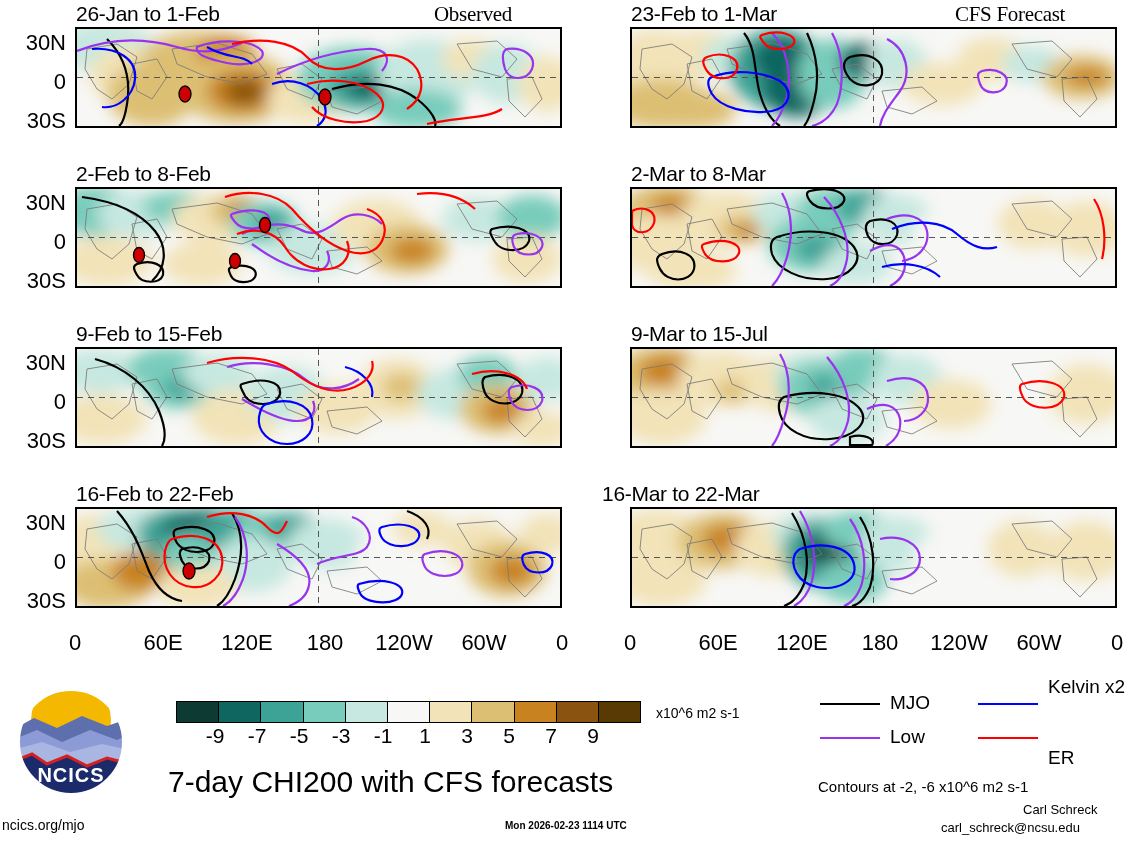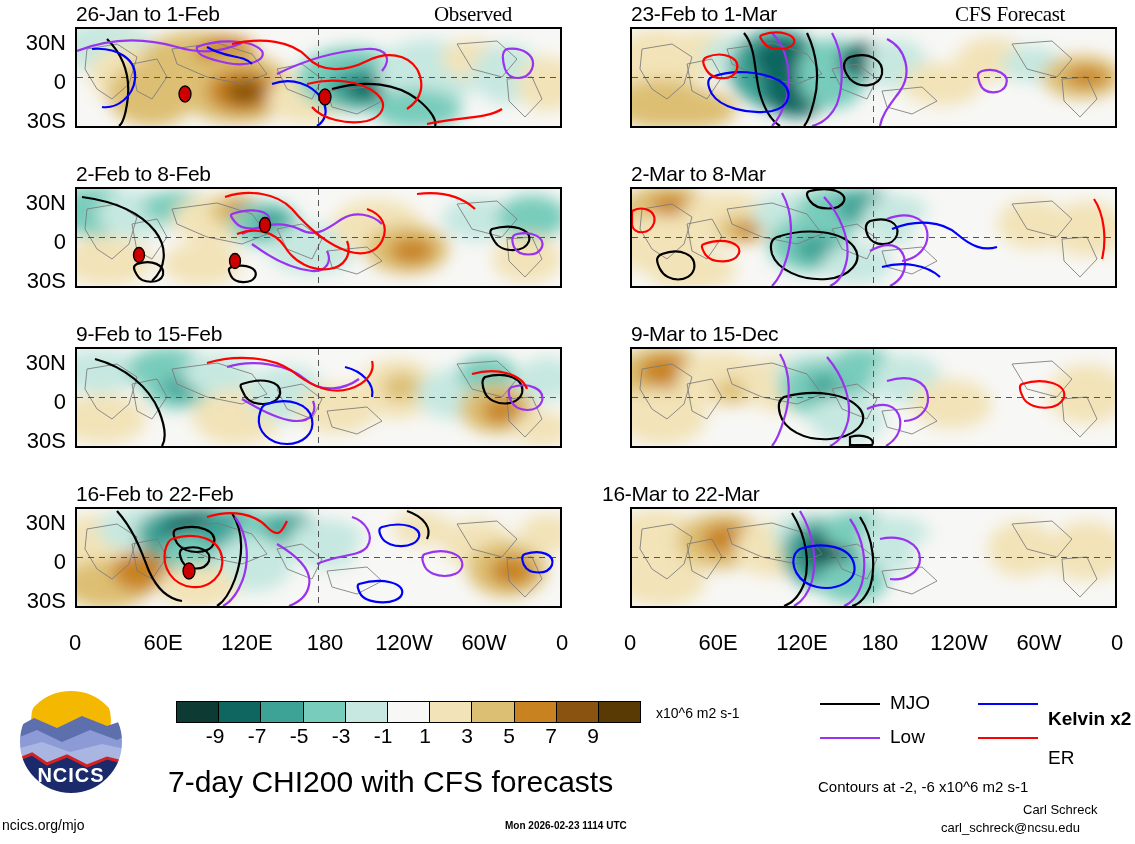--- a/index.html
+++ b/index.html
@@ -44,21 +44,21 @@
 
 <div class="panel-title" style="left:76px;top:2px;text-align:right;">26-Jan to 1-Feb</div>
 <div class="panel-corner" style="left:434px;top:2px;">Observed</div>
 <div class="panel-title" style="left:631px;top:2px;">23-Feb to 1-Mar</div>
 <div class="panel-corner" style="left:955px;top:2px;">CFS Forecast</div>
 
 <div class="panel-title" style="left:76px;top:162px;">2-Feb to 8-Feb</div>
 <div class="panel-title" style="left:631px;top:162px;">2-Mar to 8-Mar</div>
 
 <div class="panel-title" style="left:76px;top:322px;">9-Feb to 15-Feb</div>
-<div class="panel-title" style="left:631px;top:322px;">9-Mar to 15-Dec</div>
+<div class="panel-title" style="left:631px;top:322px;">9-Mar to 15-Jul</div>
 
 <div class="panel-title" style="left:76px;top:482px;">16-Feb to 22-Feb</div>
 <div class="panel-title" style="left:602px;top:482px;">16-Mar to 22-Mar</div>
 
 <div class="map-box" style="left:75px;top:27px;width:487px;height:101px;">
 <svg width="483" height="97" viewBox="0 0 483 97" preserveAspectRatio="none">
 <defs>
 <filter id="bl1" x="-25%" y="-25%" width="150%" height="150%">
           <feGaussianBlur stdDeviation="8"></feGaussianBlur>
         </filter>
@@ -557,21 +557,21 @@
 <div class="cb-tick" style="left:572px;top:724px;width:42px;">9</div>
 <div class="cb-unit" style="left:656px;top:705px;">x10^6 m2 s-1</div>
 
 <div class="maintitle" style="left:168px;top:765px;">7-day CHI200 with CFS forecasts</div>
 <div class="tiny" style="left:505px;top:820px;">Mon 2026-02-23 1114 UTC</div>
 
 <div class="legend-line" style="left:820px;top:703px;width:60px;border-color:#000000;"></div>
 <div class="legend-text" style="left:890px;top:692px;">MJO</div>
 
 <div class="legend-line" style="left:978px;top:703px;width:60px;border-color:#0000ff;"></div>
-<div class="legend-text" style="left:1048px;top:708px;font-weight:bold;">Kelvin x2</div>
+<div class="legend-text" style="left:1048px;top:676px;">Kelvin x2</div>
 
 <div class="legend-line" style="left:820px;top:737px;width:60px;border-color:#9933ee;"></div>
 <div class="legend-text" style="left:890px;top:726px;">Low</div>
 
 <div class="legend-line" style="left:978px;top:737px;width:60px;border-color:#ff0000;"></div>
 <div class="legend-text" style="left:1048px;top:747px;">ER</div>
 
 <div class="contnote" style="left:818px;top:778px;">Contours at -2, -6 x10^6 m2 s-1</div>
 <div class="footer" style="left:1023px;top:802px;">Carl Schreck</div>
 <div class="footer" style="left:941px;top:820px;">carl_schreck@ncsu.edu</div>

